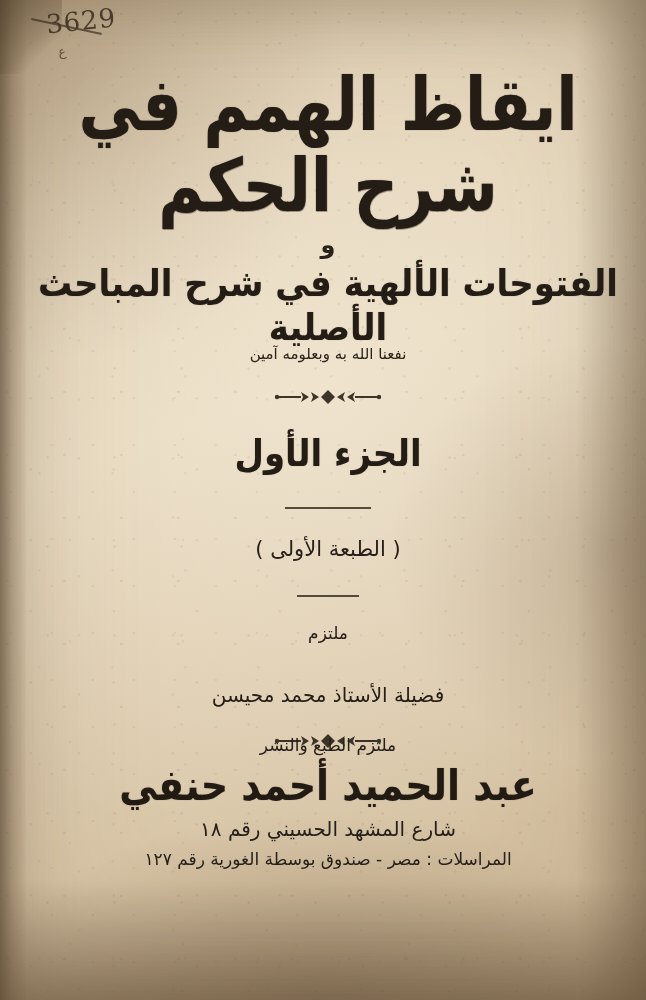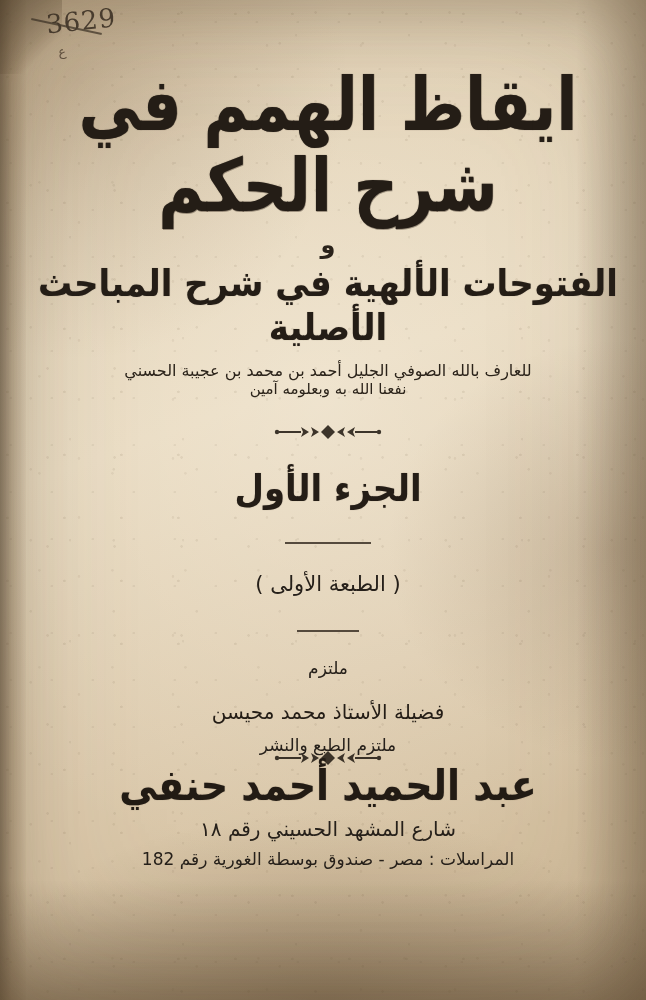--- a/index.html
+++ b/index.html
@@ -201,21 +201,21 @@
     color: #26201a;
   }
 
   .reviewed-label {
     margin-top: 26px;
     font-size: 17px;
     color: #26201a;
   }
 
   .reviewer {
-    margin-top: 22px;
+    margin-top: 40px;
     font-size: 20px;
     color: #241d16;
   }
   .reviewer2 {
     margin-top: 8px;
     font-size: 19px;
     color: #241d16;
   }
 
   .publisher-note {
@@ -264,21 +264,20 @@
   <div class="call-sub">ع</div>
 
   <div class="content">
 
     <div class="main-title">ايقاظ الهمم في شرح الحكم</div>
 
     <div class="wa">و</div>
 
     <div class="subtitle">الفتوحات الألهية في شرح المباحث الأصلية</div>
 
-    <div class="author-line">للعارف بالله الصوفي الجليل أحمد بن محمد بن عجيبة الحسني</div>
     <div class="author-line2">نفعنا الله به وبعلومه آمين</div>
 
     <div class="ornament">
       <svg width="118" height="20" viewBox="0 0 118 20" xmlns="http://www.w3.org/2000/svg">
         <g fill="#2e261d">
           <path d="M59 3 L66 10 L59 17 L52 10 Z"></path>
           <path d="M50 10 L42 5 L44 10 L42 15 Z"></path>
           <path d="M68 10 L76 5 L74 10 L76 15 Z"></path>
           <path d="M40 10 L32 5 L34 10 L32 15 Z"></path>
           <path d="M78 10 L86 5 L84 10 L86 15 Z"></path>
@@ -315,17 +314,17 @@
           <circle cx="8" cy="10" r="2.2"></circle>
           <circle cx="110" cy="10" r="2.2"></circle>
         </g>
       </svg>
     </div>
 
     <div class="blockA">
       <div class="publisher-note">ملتزم الطبع والنشر</div>
       <div class="publisher-name">عبد الحميد أحمد حنفي</div>
       <div class="publisher-addr">شارع المشهد الحسيني رقم ١٨</div>
-      <div class="publisher-addr2">المراسلات : مصر - صندوق بوسطة الغورية رقم 182</div>
+      <div class="publisher-addr2">المراسلات : مصر - صندوق بوسطة الغورية رقم ١٢٧</div>
     </div>
 
   </div>
 </div>
 
 </body></html>

